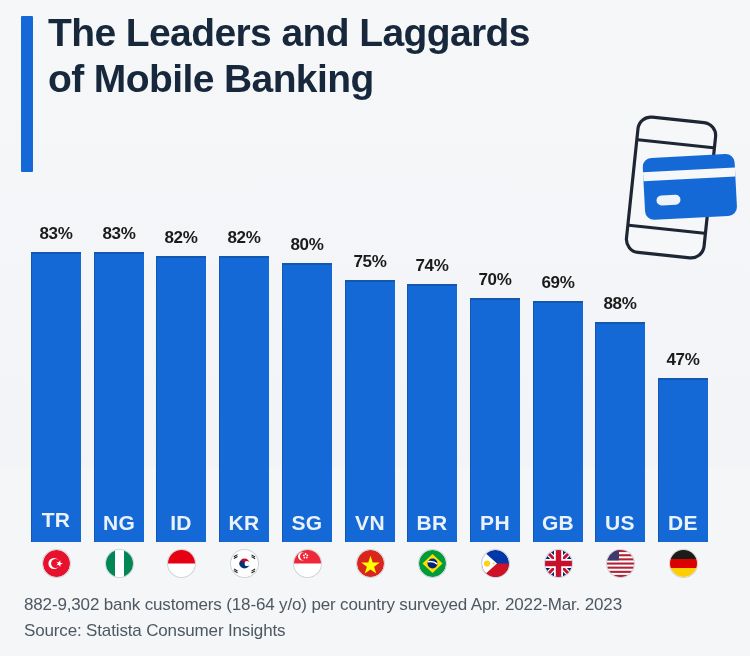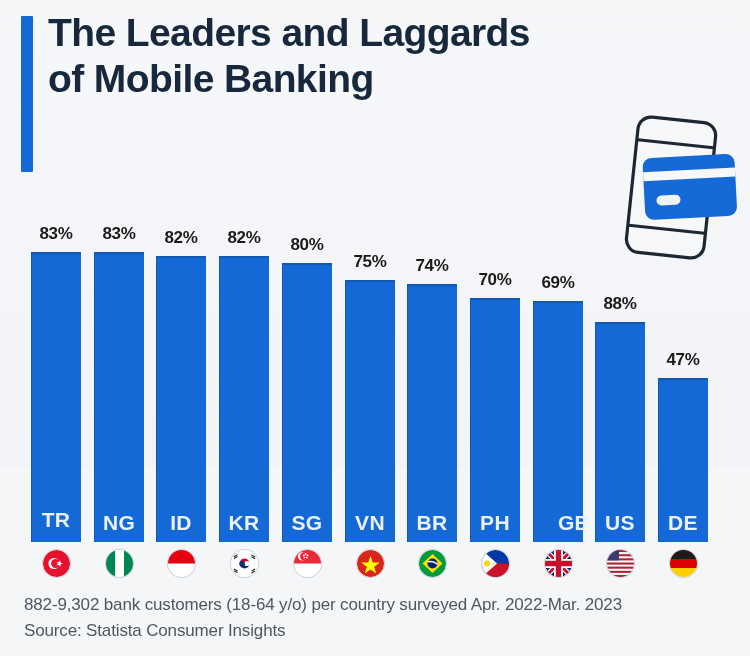--- a/index.html
+++ b/index.html
@@ -247,21 +247,21 @@
           <circle cx="5" cy="13.5" r="3.1" fill="#fcd116"></circle>
           <g fill="#fcd116">
             <circle cx="1.6" cy="5.2" r=".9"></circle>
             <circle cx="1.6" cy="21.8" r=".9"></circle>
             <circle cx="11.6" cy="13.5" r=".9"></circle>
           </g>
         </svg>
       </div>
       <div class="bar" style="left: 533px; top: 301px; width: 50px; height: 241px; background: rgb(21, 105, 214);"></div>
       <div class="bar-value" style="left: 524px; top: 273px; width: 68px;">69%</div>
-      <div class="bar-code" style="left: 533px; top: 511px; width: 50px; padding-left: 16px;">GB</div>
+      <div class="bar-code" style="left: 533px; top: 511px; width: 50px;">GB</div>
       <div class="flag" style="left: 544.5px; top: 549.5px;">
         <svg width="27" height="27" viewBox="0 0 27 27">
           <circle cx="13.5" cy="13.5" r="13.5" fill="#012169"></circle>
           <g>
             <path d="M0 0l27 27M27 0L0 27" stroke="#fff" stroke-width="5.4"></path>
             <path d="M0 0l27 27M27 0L0 27" stroke="#c8102e" stroke-width="3"></path>
           </g>
           <path d="M13.5 0v27M0 13.5h27" stroke="#fff" stroke-width="9"></path>
           <path d="M13.5 0v27M0 13.5h27" stroke="#c8102e" stroke-width="5.4"></path>
         </svg>

